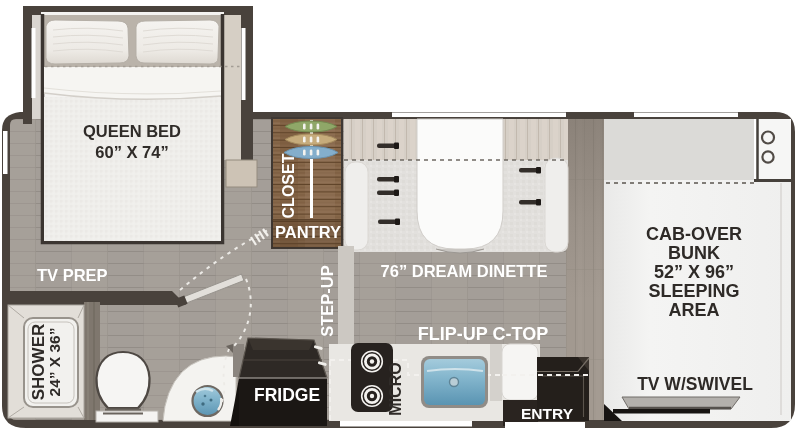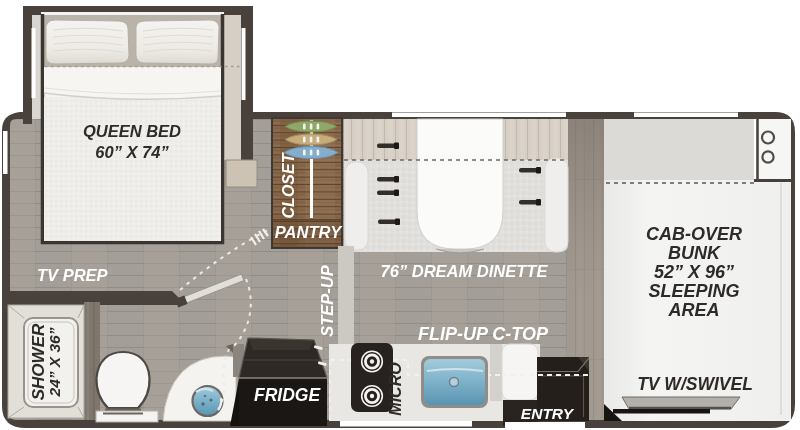--- a/index.html
+++ b/index.html
@@ -1,17 +1,17 @@
 <!DOCTYPE html>
 <html><head>
 <meta charset="utf-8">
 <style>
   html,body{margin:0;padding:0;background:#ffffff;}
   #stage{position:relative;width:800px;height:430px;overflow:hidden;background:#fff;
-         font-family:"Liberation Sans", sans-serif;font-style:italic;}
+         font-family:"Liberation Sans", sans-serif;}
   svg{display:block;}
 </style>
 </head>
 <body>
 <div id="stage">
 <svg width="800" height="430" viewBox="0 0 800 430">
 <defs>
   <pattern id="floorH" width="72" height="12" patternUnits="userSpaceOnUse">
     <rect width="72" height="12" fill="#a49e98"></rect>
     <rect width="72" height="1" y="11" fill="#938d87"></rect>

